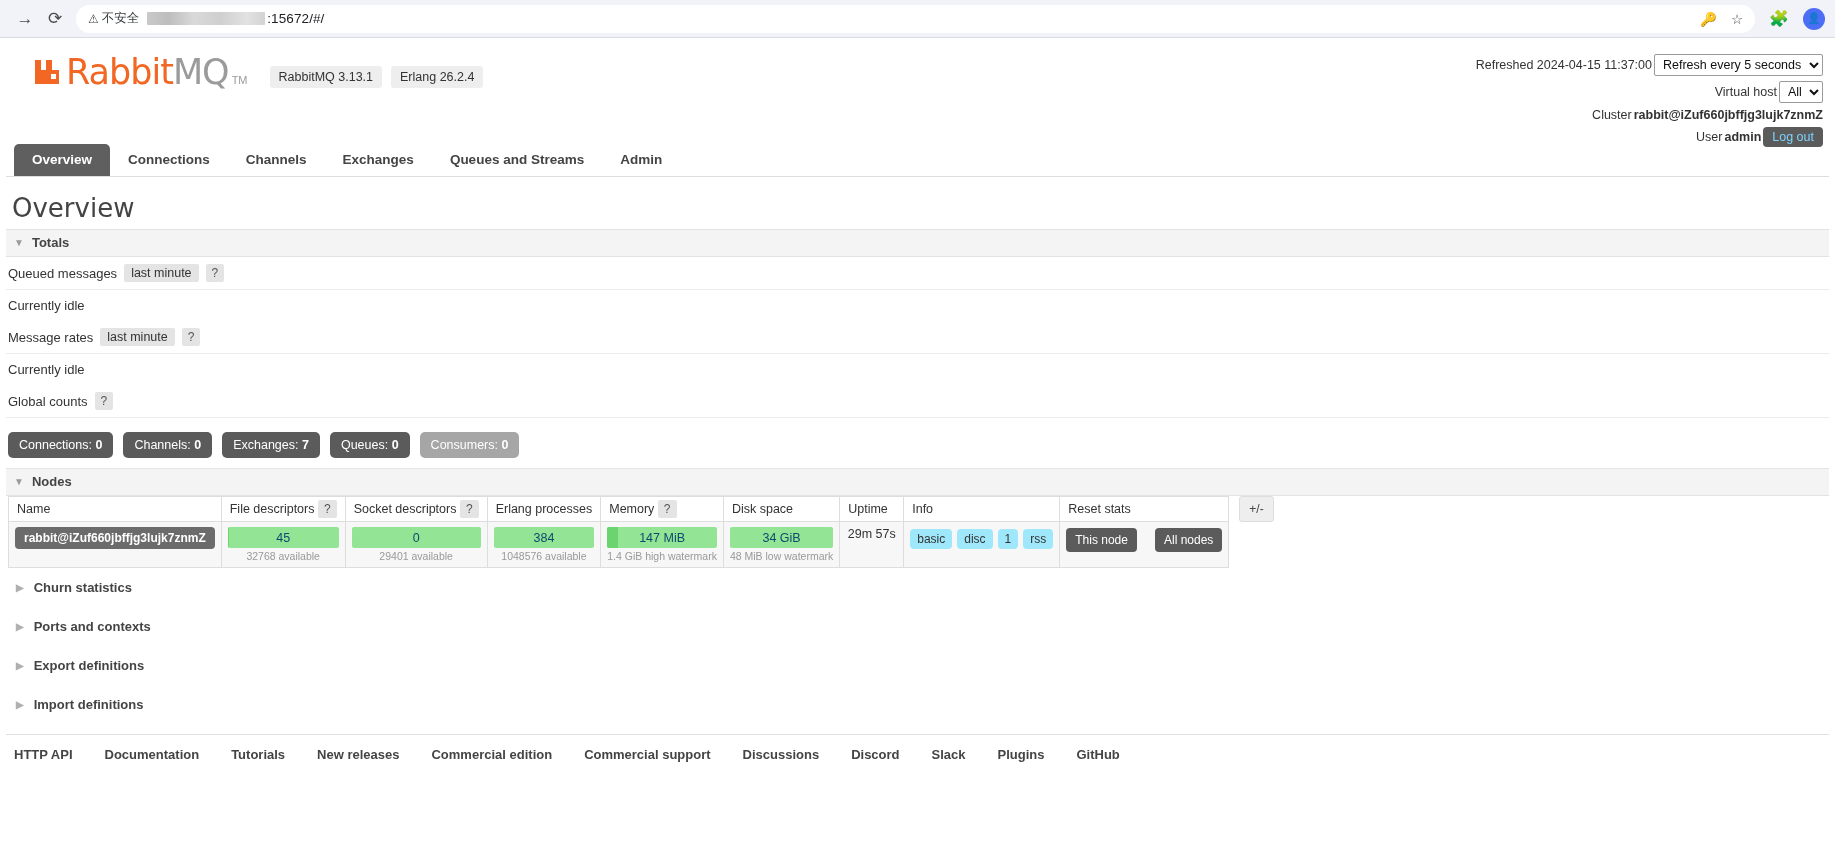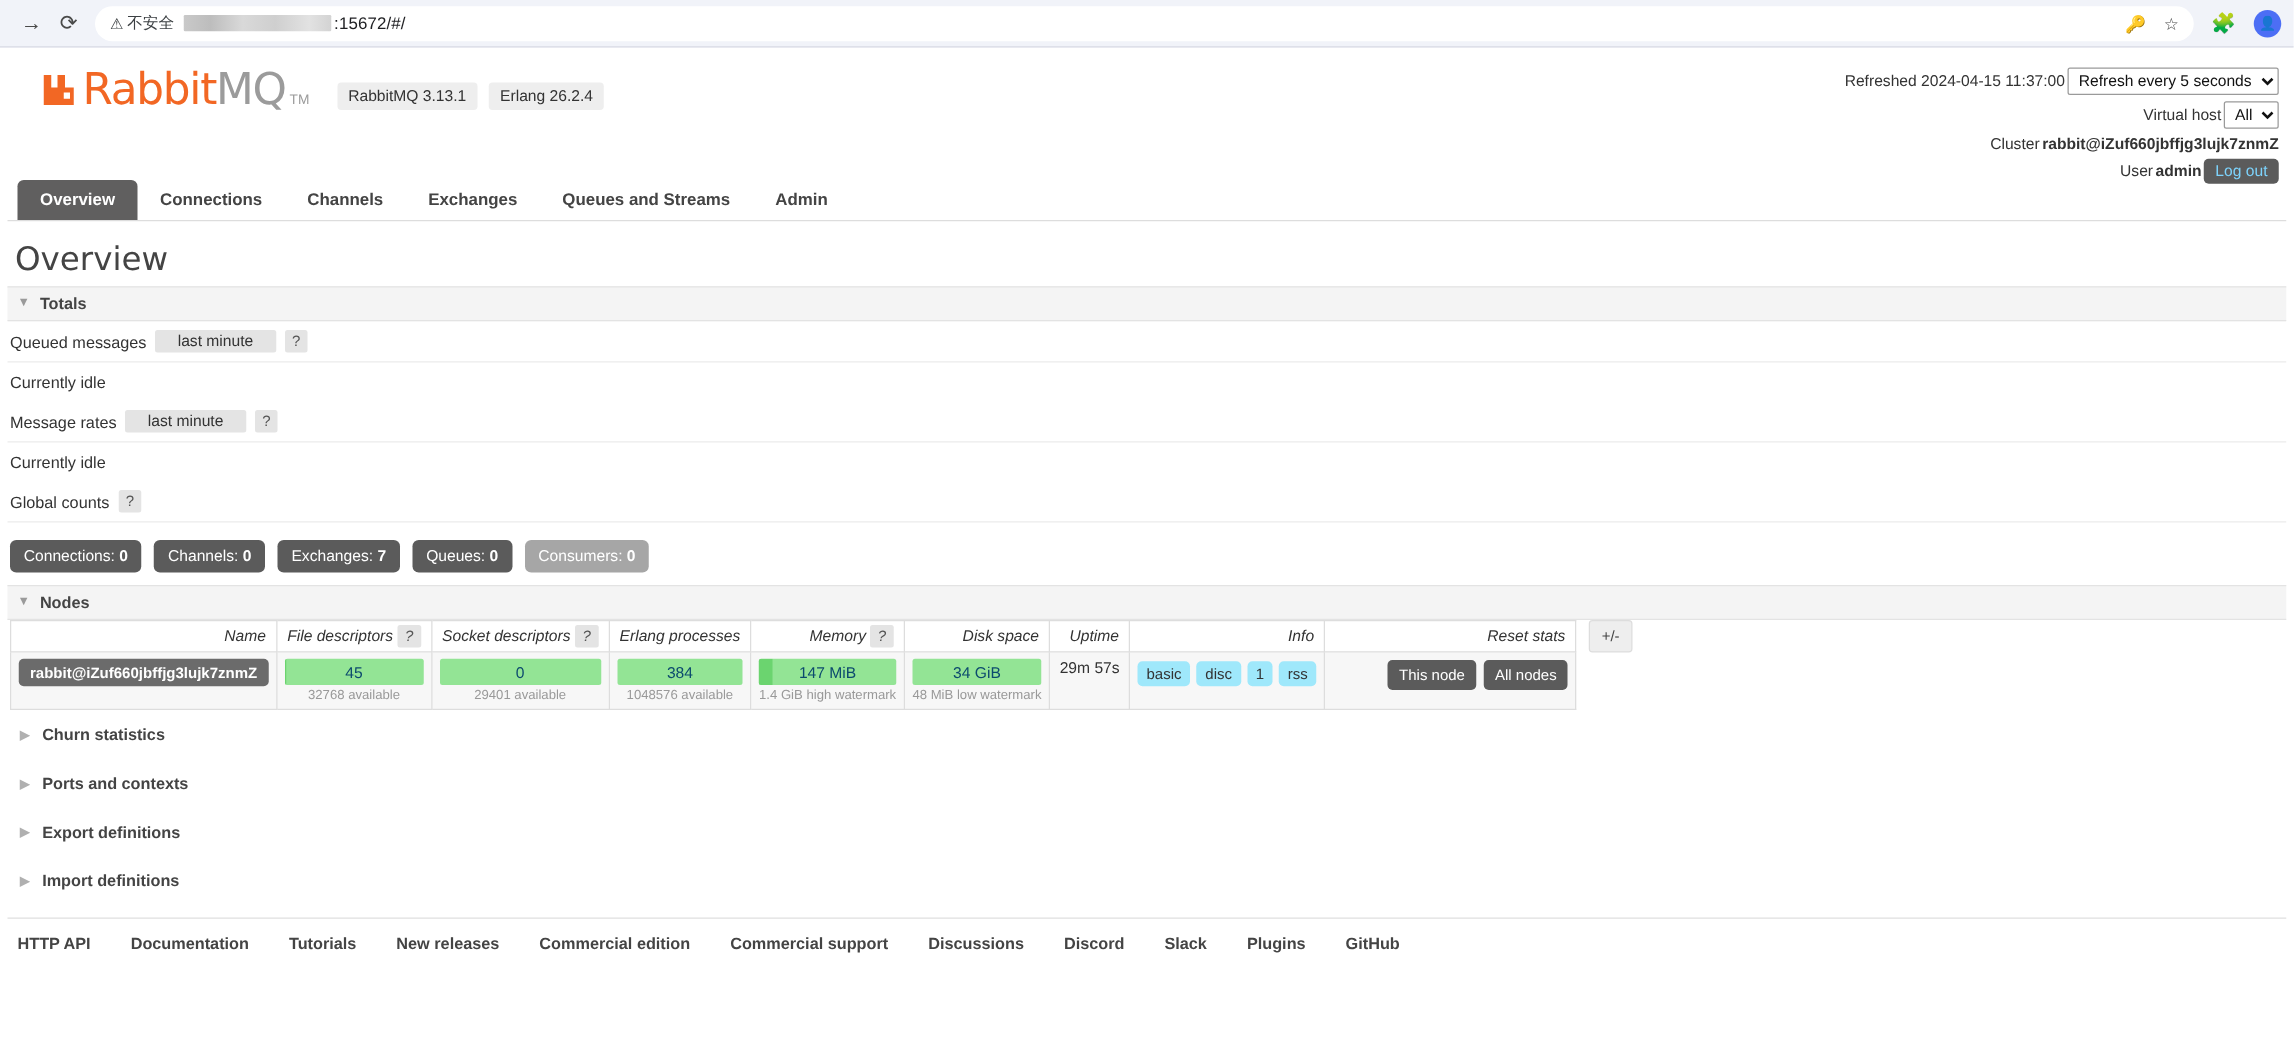--- a/index.html
+++ b/index.html
@@ -201,21 +201,21 @@
     gap: 7px;
     padding: 7px 4px 7px 2px;
     border-bottom: 1px solid #ececec;
     font-size: 13px;
     color: #333;
   }
   .chip-gray {
     background: #e4e4e4;
     color: #333;
     font-size: 12.5px;
-    padding: 2px 18px;
+    padding: 2px 7px;
     border-radius: 2px;
   }
   .chip-help {
     background: #e4e4e4;
     color: #555;
     font-size: 12px;
     padding: 2px 6px;
     border-radius: 2px;
     cursor: pointer;
   }
@@ -242,29 +242,28 @@
   .count-badge.muted { background: #a6a6a6; cursor: default; }
   .count-badge b { font-weight: bold; }
 
   
   .nodes-wrap { padding: 0 0 0 2px; display: flex; align-items: flex-start; }
   table.nodes {
     border-collapse: collapse;
     font-size: 12.5px;
   }
   table.nodes th {
-    text-align: right;
+    text-align: left;
     font-weight: normal;
     color: #333;
     background: #fff;
     border: 1px solid #ddd;
     padding: 5px 8px;
     white-space: nowrap;
     font-size: 12.5px;
-    font-style: italic;
   }
   table.nodes td {
     border: 1px solid #ddd;
     background: #f7f7f7;
     padding: 5px 6px;
     vertical-align: top;
   }
   .node-name-pill {
     display: inline-block;
     background: #6b6b6b;
@@ -304,21 +303,21 @@
   td.plain-center { text-align: center; color: #333; font-size: 12.5px; padding-top: 8px; }
   .info-badges { display: flex; gap: 5px; padding-top: 2px; }
   .info-badge {
     background: #9fe8fb;
     color: #333;
     font-size: 12px;
     padding: 3px 7px;
     border-radius: 4px;
     cursor: pointer;
   }
-  .reset-btns { display: flex; gap: 6px; padding-top: 1px; margin-left: 44px; }
+  .reset-btns { display: flex; gap: 18px; padding-top: 1px; }
   .reset-btn {
     background: #5b5b5b;
     color: #fff;
     border: none;
     font-family: "Liberation Sans", sans-serif;
     font-size: 12px;
     padding: 5px 9px;
     border-radius: 4px;
     cursor: pointer;
     white-space: nowrap;

